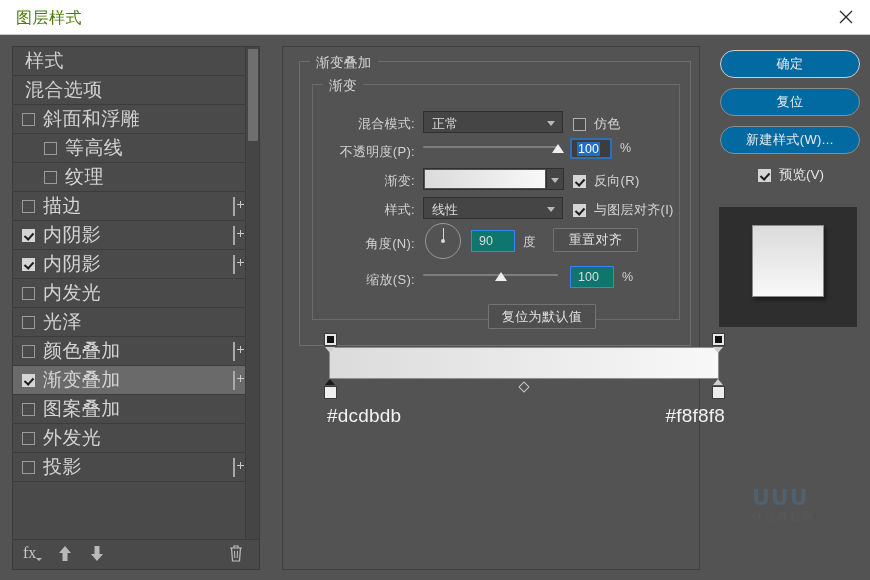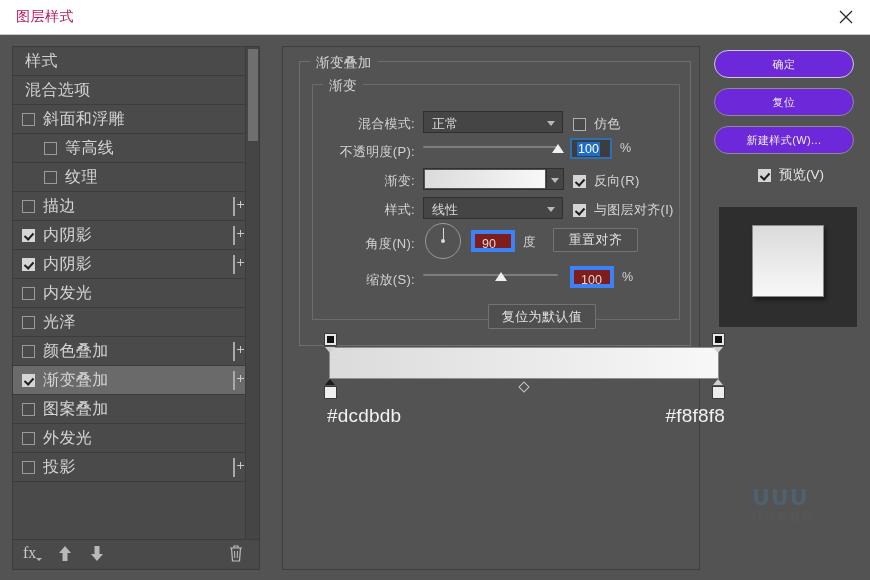--- a/index.html
+++ b/index.html
@@ -24,22 +24,22 @@
     position: absolute;
     left: 0; top: 0;
     width: 870px; height: 35px;
     background: #ffffff;
     border-bottom: 1px solid #c8c8c8;
     box-sizing: border-box;
   }
   .titlebar-text {
     position: absolute;
     left: 16px; top: 8px;
-    font-size: 14px;
-    color: #be185d;
+    font-size: 16px;
+    color: #4d7c0f;
     letter-spacing: .5px;
   }
   .close-btn {
     position: absolute;
     right: 0; top: 0;
     width: 48px; height: 34px;
     display: flex; align-items: center; justify-content: center;
     cursor: pointer;
   }
   .close-btn svg { display:block; }
@@ -68,21 +68,21 @@
     align-items: center;
     box-sizing: border-box;
     cursor: pointer;
     background: #4a4a4a;
   }
   .row.selected { background: #6a6a6a; }
   .row.plain { padding-left: 12px; }
   .row .cb-wrap { width: 30px; display:flex; justify-content:center; }
   .row.indent .cb-wrap { width: 30px; margin-left: 22px; }
   .row-label {
-    font-size: 16px;
+    font-size: 19px;
     color: #d4d4d4;
     letter-spacing: .4px;
   }
   .row.plain .row-label { color: #cfcfcf; }
   .row .plus {
     position: absolute;
     right: -4px; top: 6px;
     width: 16px; height: 16px;
   }
   .plus-box {
@@ -220,22 +220,22 @@
     right: 7px; top: 9px;
     width: 0; height: 0;
     border-left: 4px solid transparent;
     border-right: 4px solid transparent;
     border-top: 5px solid #b9b9b9;
   }
 
   .numfield {
     position: absolute;
     height: 21px;
-    background: #7f1d1d;
-    border: 4px solid #3b82f6;
+    background: #0f766e;
+    border: 1px solid #3b82f6;
     box-sizing: border-box;
   }
   .numfield span {
     position: absolute;
     left: 7px; top: 3px;
     font-size: 12.5px;
     color: #dcdcdc;
   }
   .numfield.focused {
     border: 2px solid #2f6fb5;
@@ -449,31 +449,31 @@
   }
 
   
   .right-panel {
     position: absolute;
     left: 714px; top: 46px;
     width: 148px; height: 524px;
   }
   .pill {
     position: absolute;
-    left: 0;
+    left: 6px;
     width: 140px; height: 28px;
-    background: #6d28d9;
+    background: #0369a1;
     border: 1px solid #8c8c8c;
     border-radius: 14px;
     box-sizing: border-box;
     display: flex;
     align-items: center;
     justify-content: center;
     color: #ececec;
-    font-size: 11px;
+    font-size: 13px;
     cursor: pointer;
     letter-spacing: .4px;
   }
   .pill.primary { border-color: #cdcdcd; border-width: 1.5px; }
   .preview-row {
     position: absolute;
     left: 44px; top: 120px;
     display: flex;
     align-items: center;
     gap: 8px;

